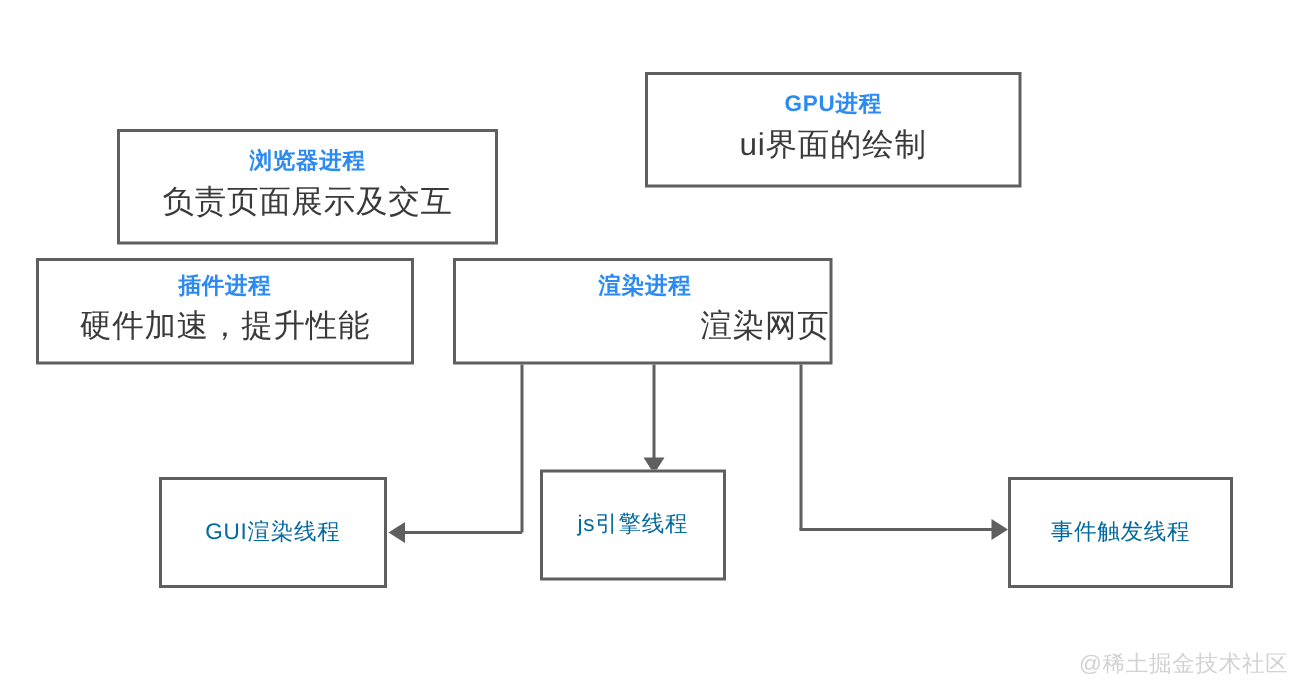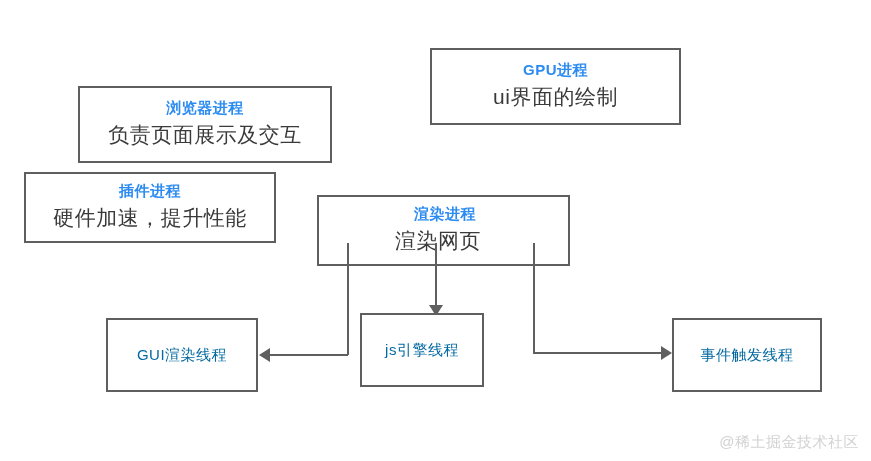--- a/index.html
+++ b/index.html
@@ -47,21 +47,21 @@
     font-size: 15px;
     color: #0369a1;
   }
   
   .node.offset-left {
     align-items: flex-start;
     padding-left: 76px;
   }
   .node.offset-left .title,
   .node.offset-left .desc {
-    text-align: left;
+    text-align: right;
     width: 100%;
   }
   .node.offset-left .title {
     text-align: center;
     width: 100px;
   }
 
   
   .line {
     position: absolute;
@@ -116,21 +116,21 @@
   <div class="node" style="left:430px; top:48px; width:251px; height:77px;">
     <div class="title">GPU进程</div>
     <div class="desc">ui界面的绘制</div>
   </div>
 
   <div class="node" style="left:24px; top:172px; width:252px; height:71px;justify-content:center;">
     <div class="title">插件进程</div>
     <div class="desc">硬件加速，提升性能</div>
   </div>
 
-  <div class="node offset-left" style="left:317px; top:172px; width:253px; height:71px;margin-top:23px;">
+  <div class="node offset-left" style="left:302px; top:172px; width:253px; height:71px;">
     <div class="title">渲染进程</div>
     <div class="desc">渲染网页</div>
   </div>
 
 
   <div class="line v" style="left:347px; top:243px; height:112px;"></div>
   <div class="line h" style="left:270px; top:354px; width:78px;"></div>
   <div class="arrow left" style="left:259px; top:348px;"></div>
 
   <div class="line v" style="left:435px; top:243px; height:64px;"></div>

